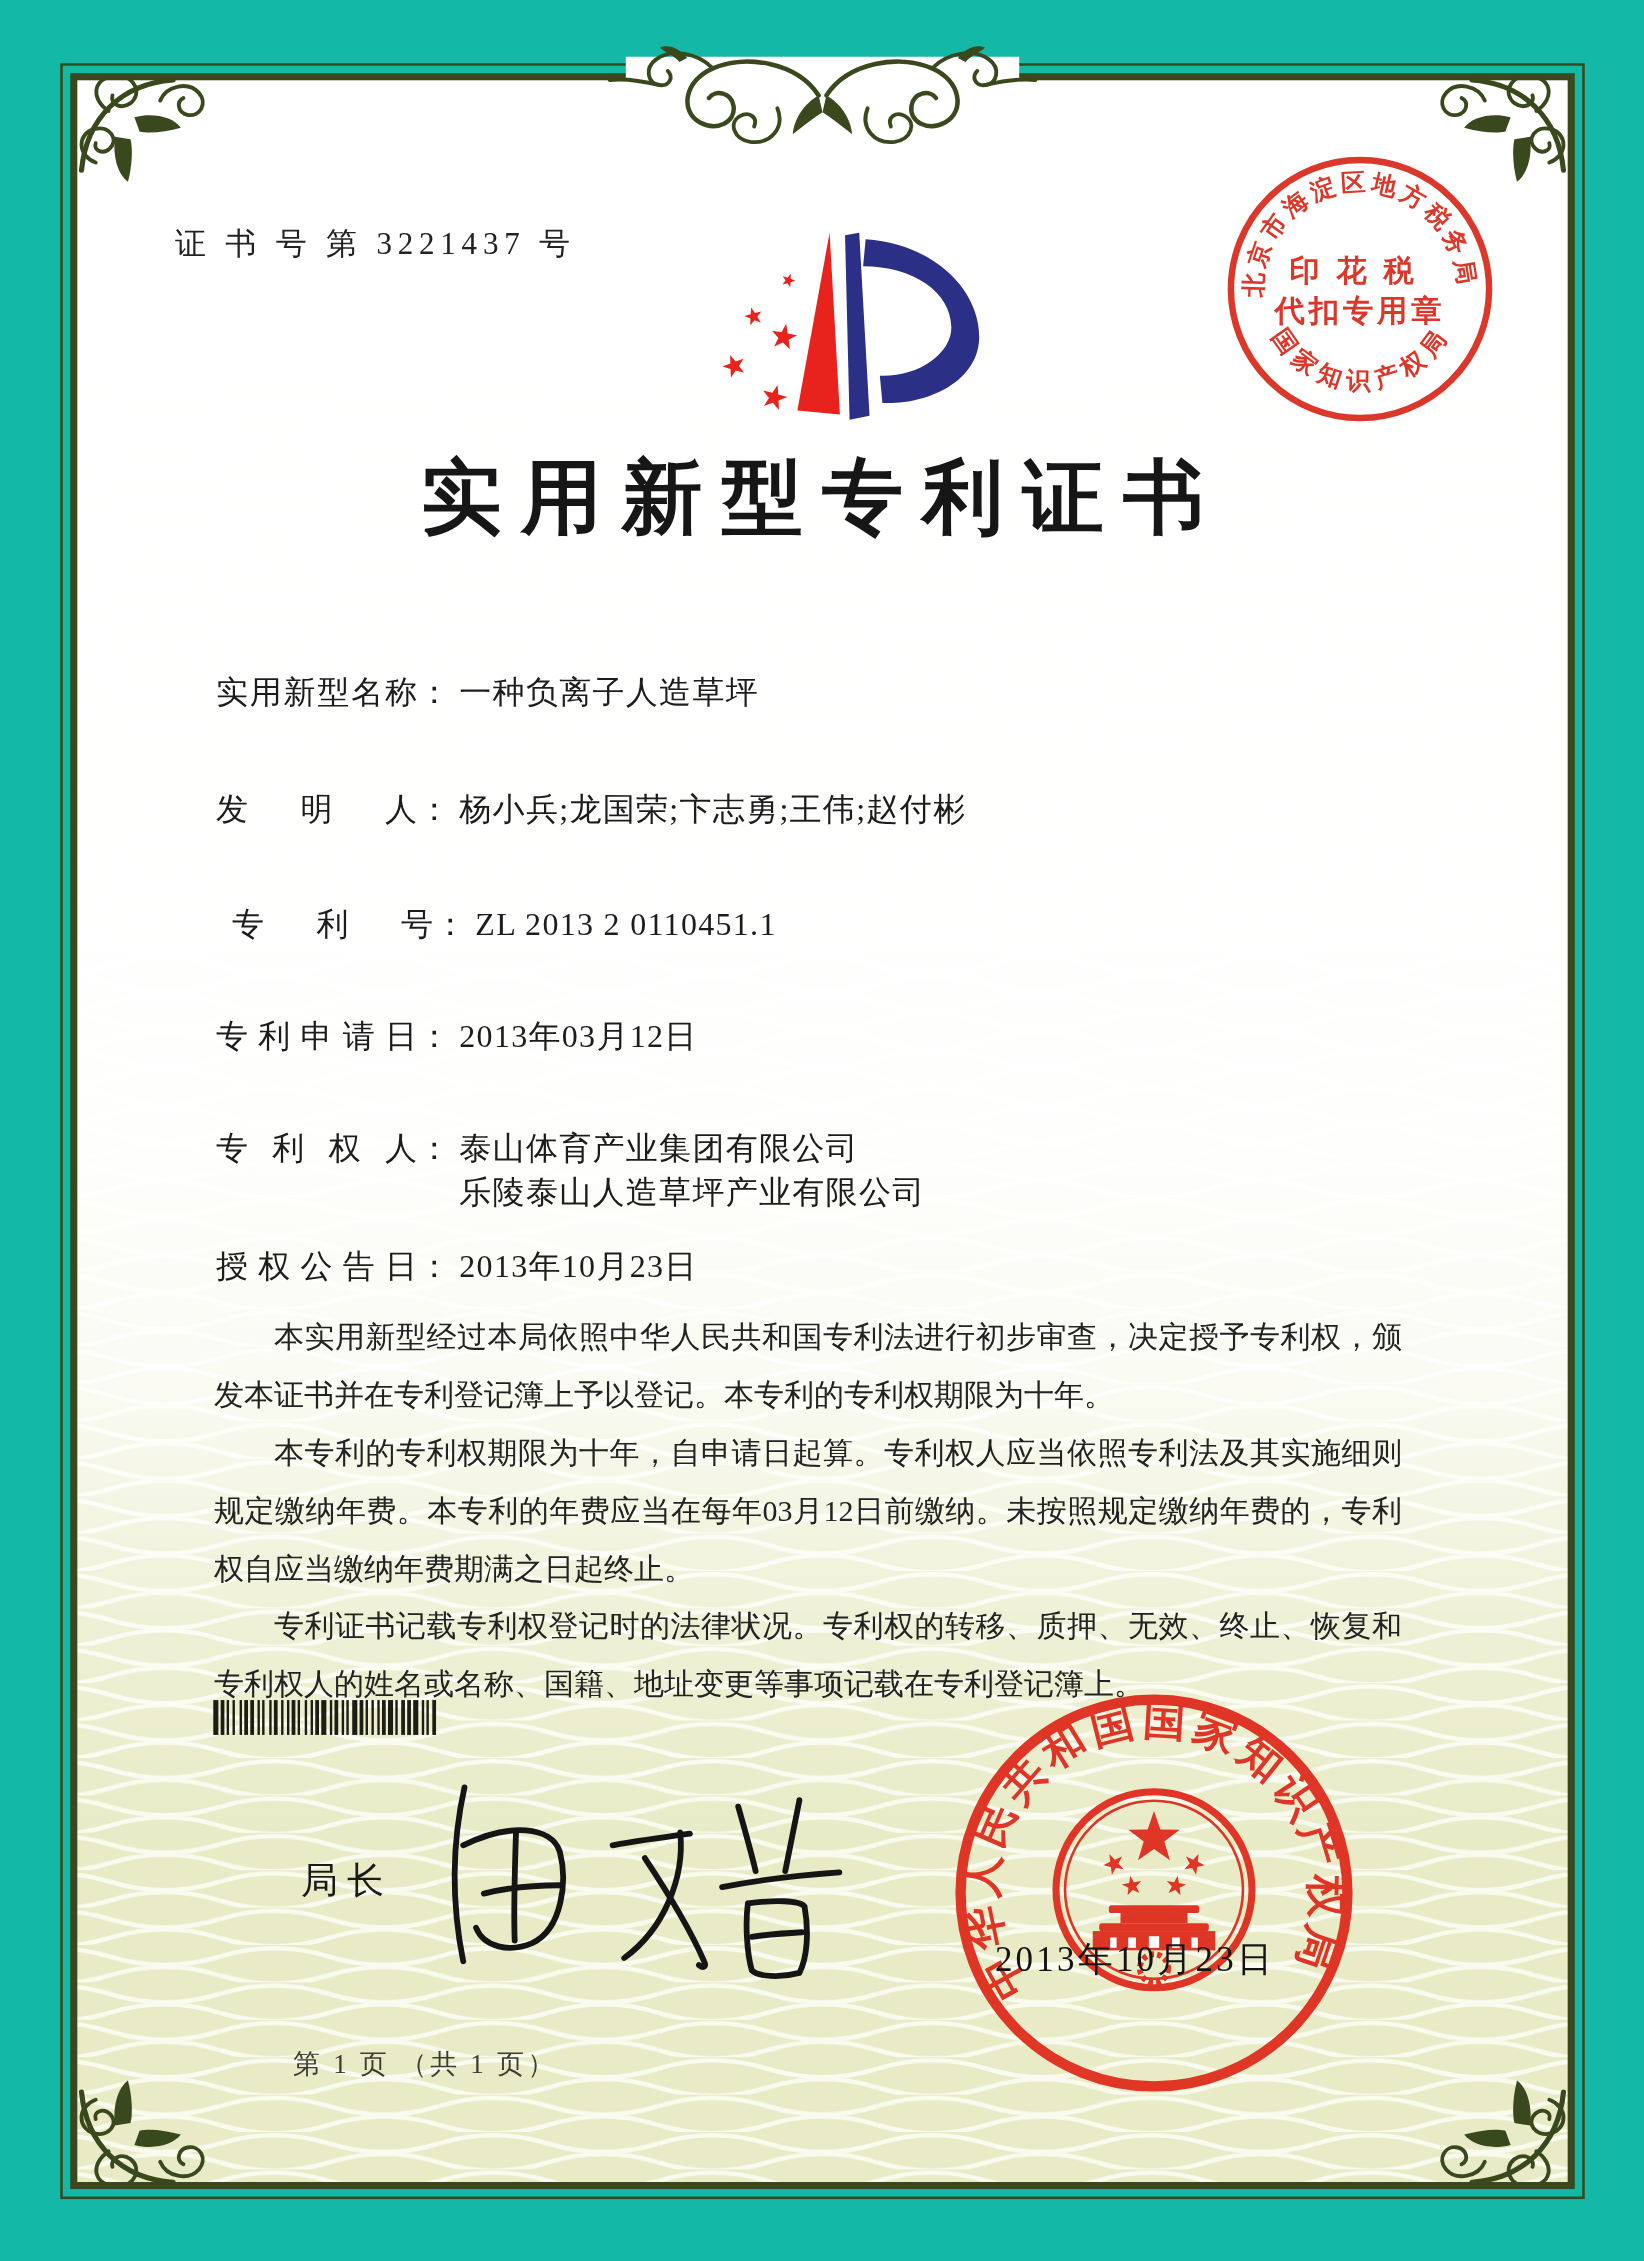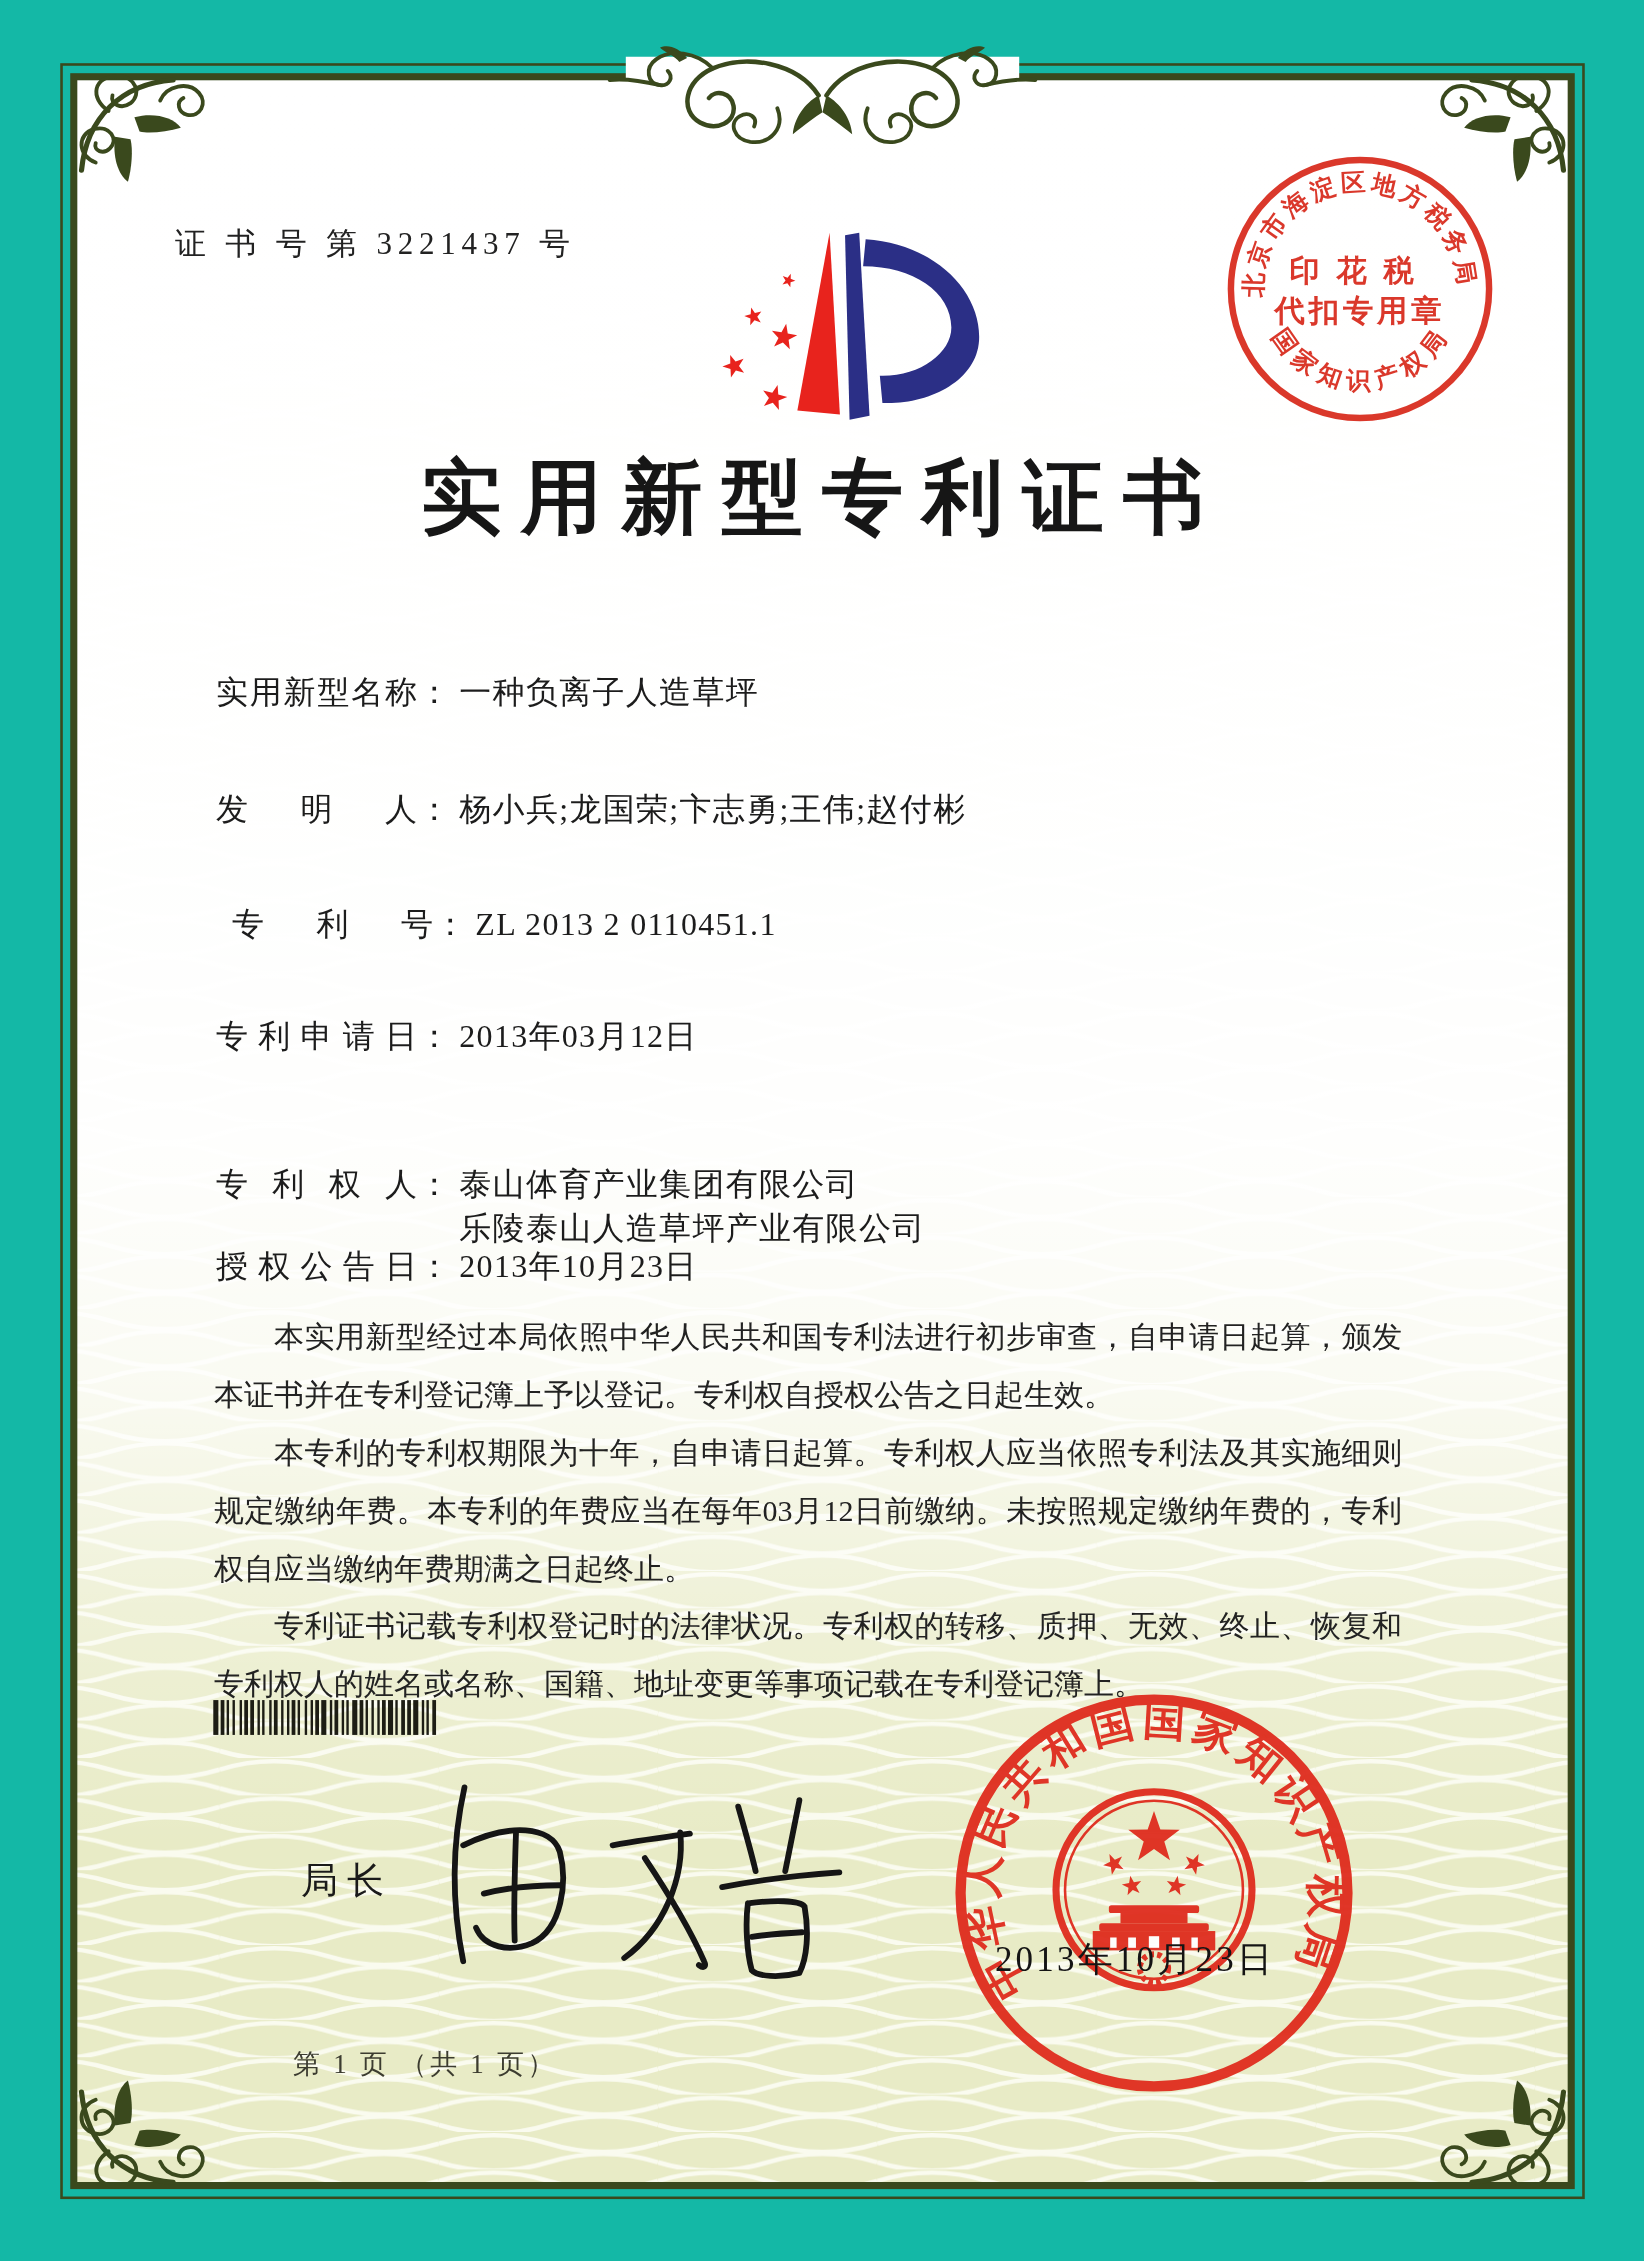--- a/index.html
+++ b/index.html
@@ -143,37 +143,37 @@
       <span class="field-sep">：</span>
     <span class="field-value">ZL 2013 2 0110451.1</span>
   </div>
 
   <div class="abs field-row" style="top:1015px;">
     <span class="field-label">专利申请日</span>
       <span class="field-sep">：</span>
     <span class="field-value">2013年03月12日</span>
   </div>
 
-  <div class="abs field-row" style="top:1163px;">
+  <div class="abs field-row" style="top:1127px;">
     <span class="field-label">专利权人</span>
       <span class="field-sep">：</span>
     <span class="field-value">
       <span class="vline">泰山体育产业集团有限公司</span><br>
       <span class="vline">乐陵泰山人造草坪产业有限公司</span>
     </span>
   </div>
 
   <div class="abs field-row" style="top:1245px;">
     <span class="field-label">授权公告日</span>
       <span class="field-sep">：</span>
     <span class="field-value">2013年10月23日</span>
   </div>
 
   <div class="abs body-text">
-    <p>本实用新型经过本局依照中华人民共和国专利法进行初步审查，自申请日起算，颁发本证书并在专利登记簿上予以登记。专利权自授权公告之日起生效。</p>
+    <p>本实用新型经过本局依照中华人民共和国专利法进行初步审查，决定授予专利权，颁发本证书并在专利登记簿上予以登记。本专利的专利权期限为十年。</p>
     <p>本专利的专利权期限为十年，自申请日起算。专利权人应当依照专利法及其实施细则规定缴纳年费。本专利的年费应当在每年03月12日前缴纳。未按照规定缴纳年费的，专利权自应当缴纳年费期满之日起终止。</p>
     <p>专利证书记载专利权登记时的法律状况。专利权的转移、质押、无效、终止、恢复和专利权人的姓名或名称、国籍、地址变更等事项记载在专利登记簿上。</p>
   </div>
 
   <svg class="abs" style="left:212px;top:1700px;" width="413" height="35" viewBox="0 0 640 54">
     <g id="barcode-bars">
         <rect x="2.0" y="0" width="7.9" height="54" fill="#1d1d14"></rect>
         <rect x="13.4" y="0" width="5.8" height="54" fill="#1d1d14"></rect>
         <rect x="22.7" y="0" width="3.7" height="54" fill="#1d1d14"></rect>
         <rect x="31.8" y="0" width="3.7" height="54" fill="#1d1d14"></rect>

